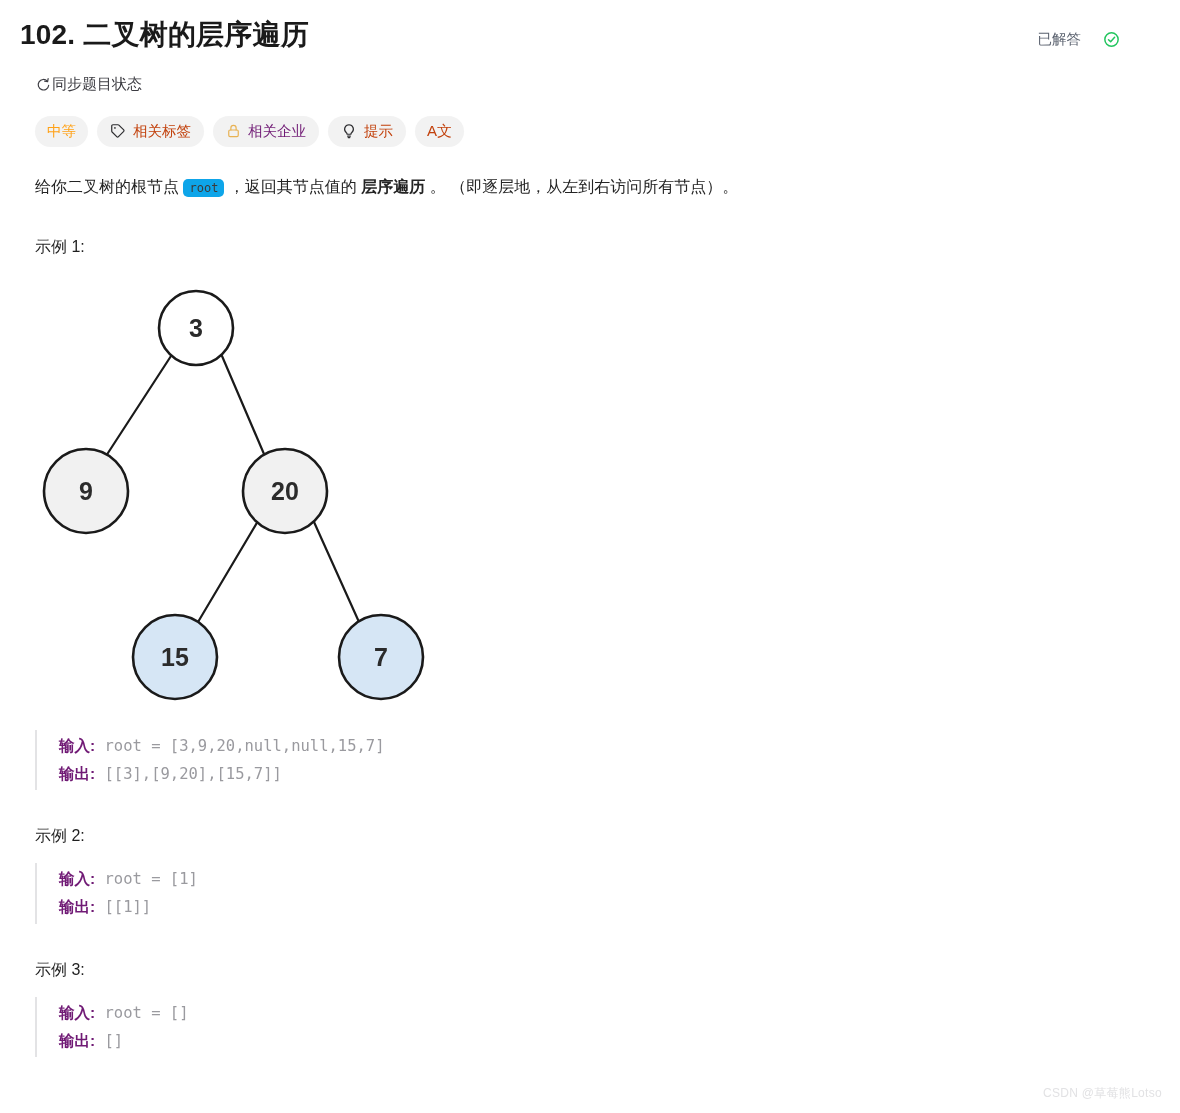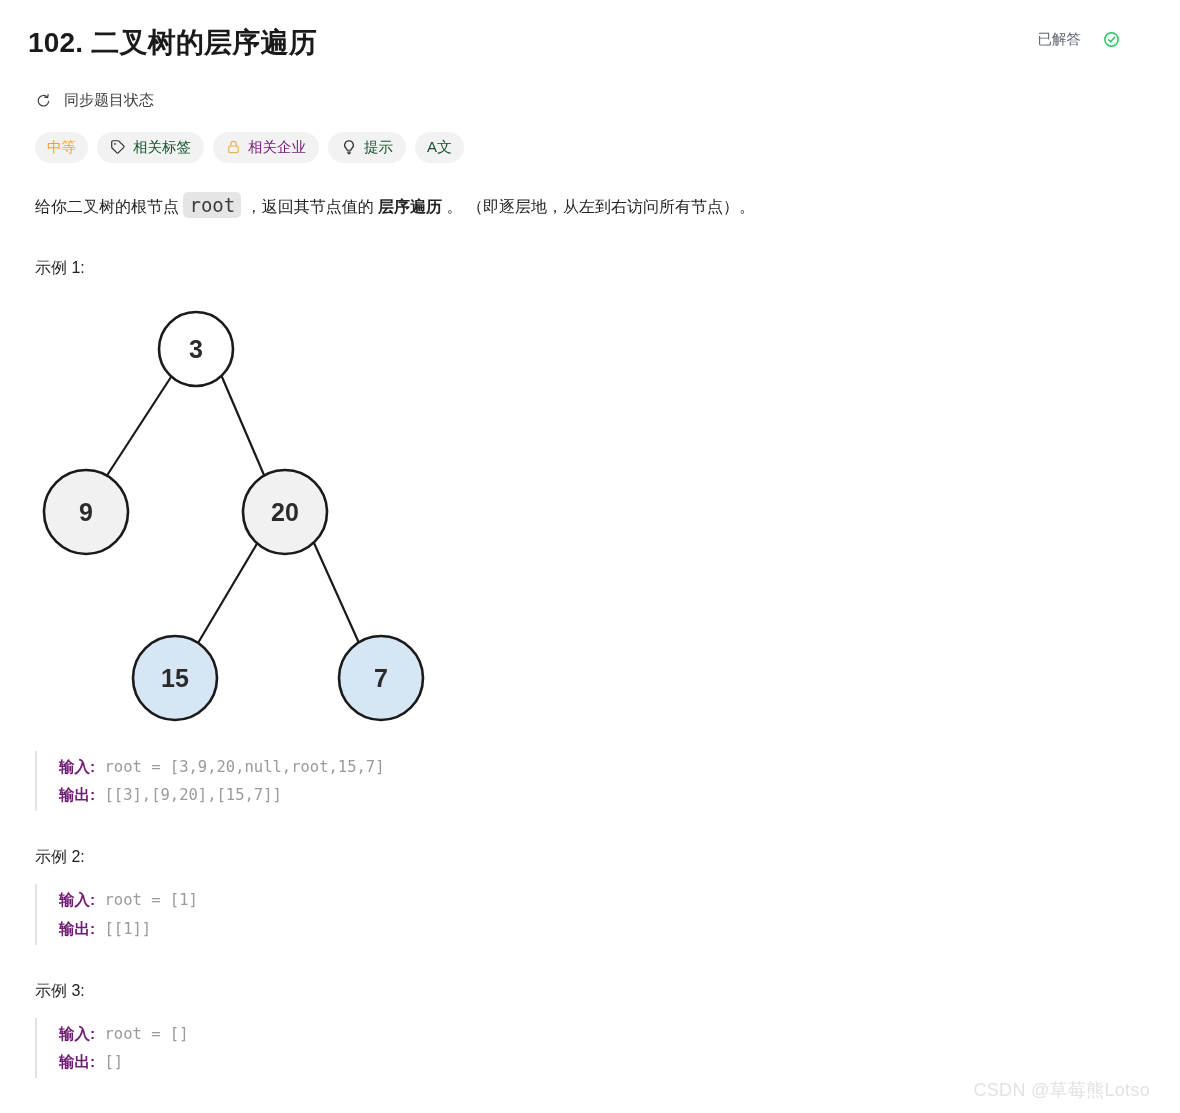--- a/index.html
+++ b/index.html
@@ -28,40 +28,40 @@
     display: flex;
     align-items: flex-start;
     justify-content: space-between;
   }
   .title {
     font-size: 28px;
     font-weight: 700;
     letter-spacing: .2px;
     line-height: 1.35;
     color: #1a1a1a;
-    margin: 8px;
+    margin: 0;
     padding-left: 2px;
   }
   .solved {
     display: flex;
     align-items: center;
     gap: 22px;
     margin-top: 14px;
     margin-right: 42px;
     font-size: 14.5px;
     color: #5c6370;
     white-space: nowrap;
   }
   .solved svg { display:block; }
 
   
   .sync-row {
     display: flex;
     align-items: center;
-    gap: 13px;
+    gap: 1px;
     margin-top: 21px;
     padding-left: 18px;
     font-size: 15px;
     color: #3c3c42;
   }
   .sync-row svg { display:block; }
 
   
   .pill-row {
     display: flex;
@@ -72,42 +72,42 @@
   }
   .pill {
     display: inline-flex;
     align-items: center;
     gap: 7px;
     height: 31px;
     padding: 0 13px;
     border-radius: 16px;
     background: #f2f2f2;
     font-size: 14.5px;
-    color: #14532d;
+    color: #c2410c;
     white-space: nowrap;
     cursor: pointer;
     user-select: none;
   }
   .pill svg { display:block; flex: none; }
   .pill.difficulty { color: #ffa116; font-weight: 400; padding: 0 12px; justify-content: flex-end; }
   .pill.locked { color: #701a75; }
   .pill.translate { padding: 0 12px; font-weight: 400; font-size: 15px; }
 
   
   .desc {
     margin-top: 26px;
     padding-left: 17px;
     font-size: 16px;
     line-height: 1.75;
     color: #242424;
   }
   code.inline {
     font-family: "DejaVu Sans Mono", "Liberation Mono", monospace;
-    font-size: 19px;
-    background: #e5e5e5;
+    font-size: 12px;
+    background: #0ea5e9;
     border-radius: 5px;
     padding: 2px 6px;
     color: #3b3b3b;
   }
   .desc b { font-weight: 700; }
 
   
   .example-title {
     margin-top: 36px;
     padding-left: 17px;
@@ -137,23 +137,23 @@
     margin-top: 16px;
     margin-left: 8px;
     width: 420px;
     height: 440px;
   }
   .tree-wrap svg { display:block; }
 
   
   .watermark {
     position: absolute;
-    right: 30px;
+    right: 18px;
     bottom: 11px;
-    font-size: 18px;
+    font-size: 12px;
     color: #e2e2e4;
     letter-spacing: .3px;
     user-select: none;
     white-space: nowrap;
   }
 </style>
 </head>
 <body>
 
 <div class="page">
@@ -257,21 +257,21 @@
             <text x="149" y="383" text-anchor="middle" dominant-baseline="central" font-family="&quot;Liberation Sans&quot;, &quot;DejaVu Sans&quot;, sans-serif" font-size="25" font-weight="700" fill="#2b2b2b">15</text>
           </g>
           <g>
             <circle cx="355" cy="383" r="42" fill="#d6e6f5" stroke="#1a1a1a" stroke-width="2.6"></circle>
             <text x="355" y="383" text-anchor="middle" dominant-baseline="central" font-family="&quot;Liberation Sans&quot;, &quot;DejaVu Sans&quot;, sans-serif" font-size="25" font-weight="700" fill="#2b2b2b">7</text>
           </g>
         </g>
     </svg>
   </div>
 
-  <div class="codeblock"><span class="lbl">输入:</span><span> root = [3,9,20,null,root,15,7]</span>
+  <div class="codeblock"><span class="lbl">输入:</span><span> root = [3,9,20,null,null,15,7]</span>
 <span class="lbl">输出:</span><span> [[3],[9,20],[15,7]]</span></div>
 
   <div class="example-title">示例 2:</div>
 
   <div class="codeblock"><span class="lbl">输入:</span><span> root = [1]</span>
 <span class="lbl">输出:</span><span> [[1]]</span></div>
 
   <div class="example-title">示例 3:</div>
 
   <div class="codeblock"><span class="lbl">输入:</span><span> root = []</span>

